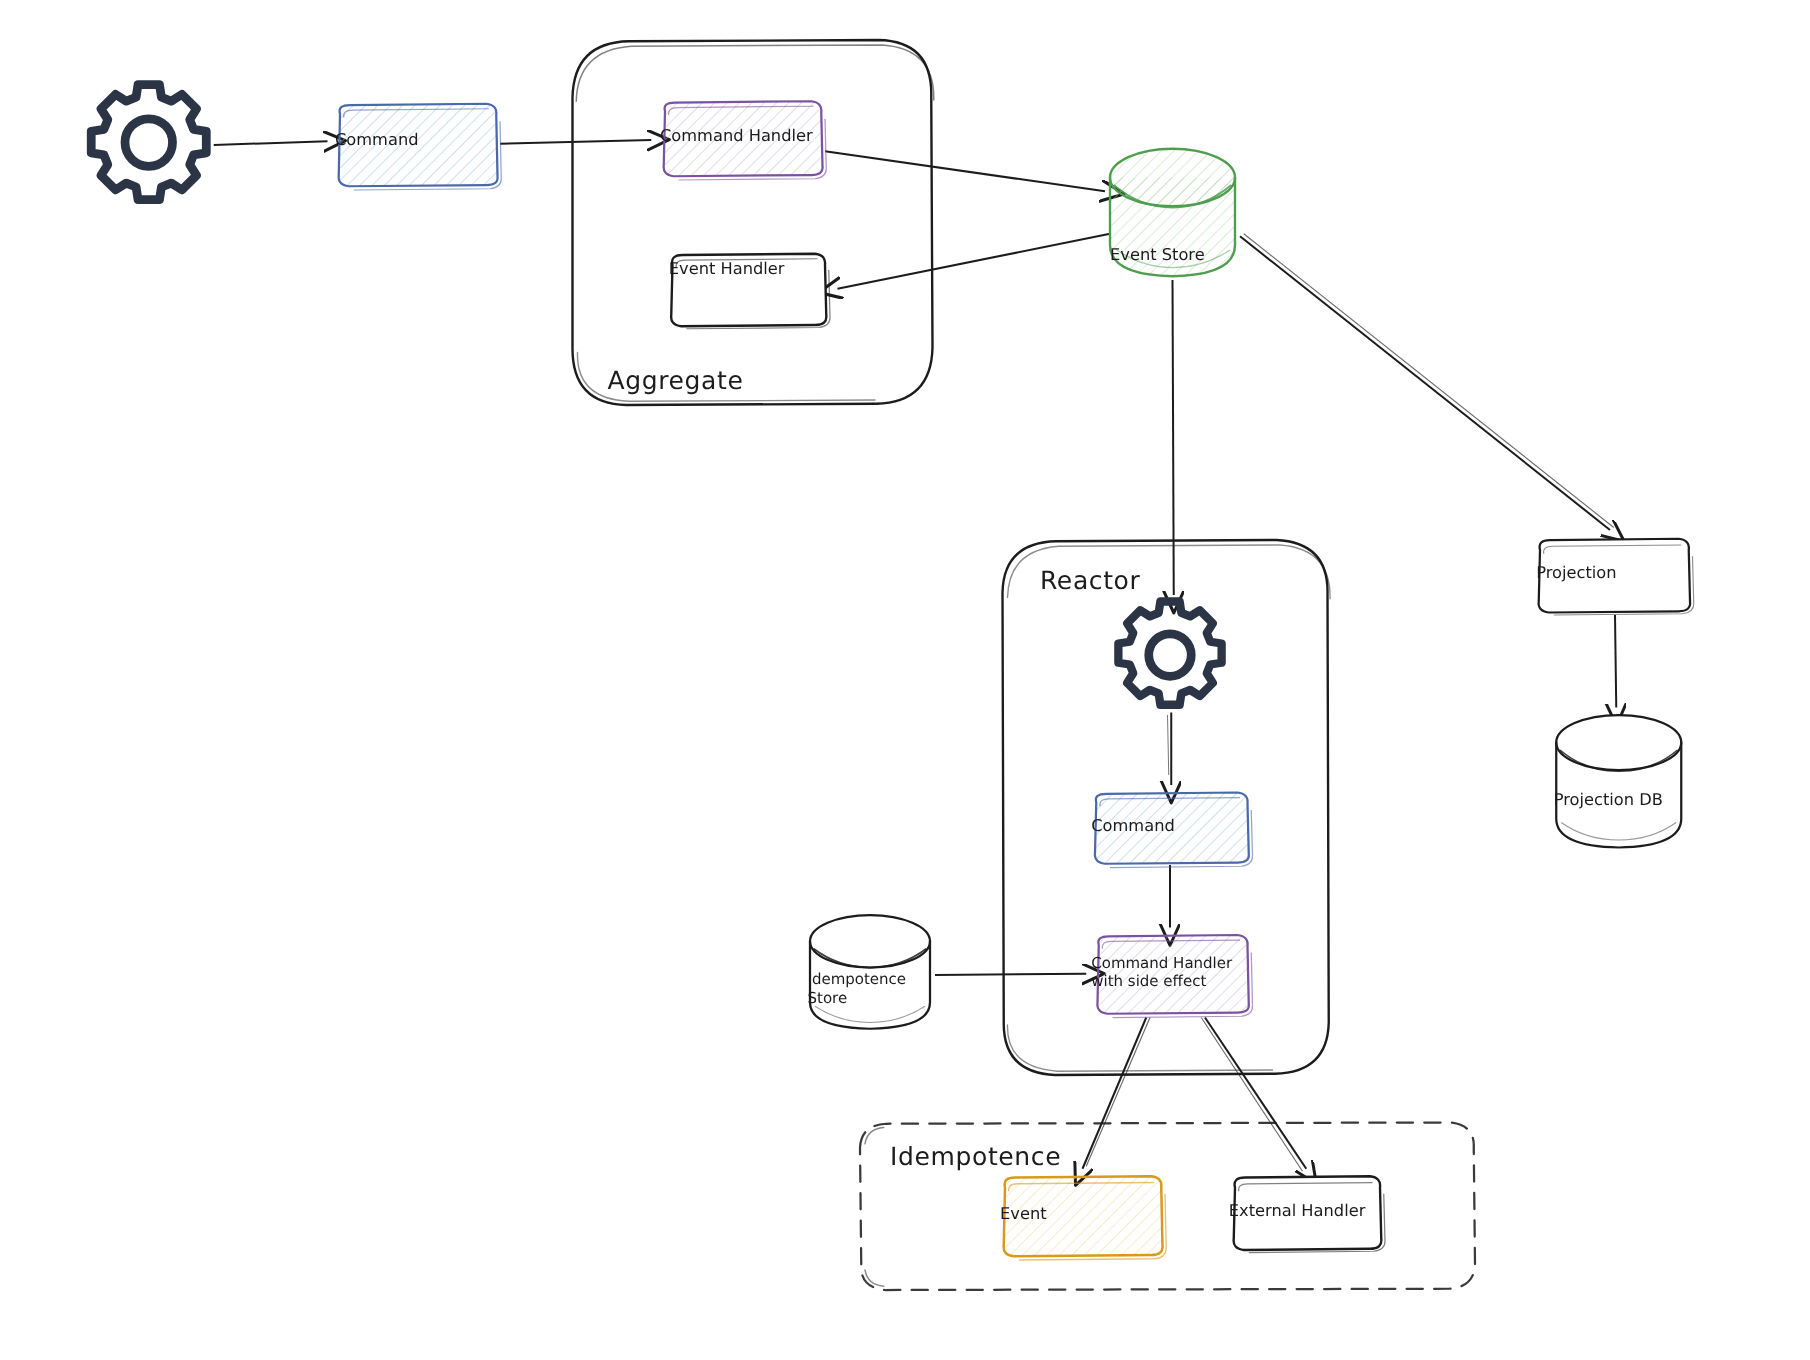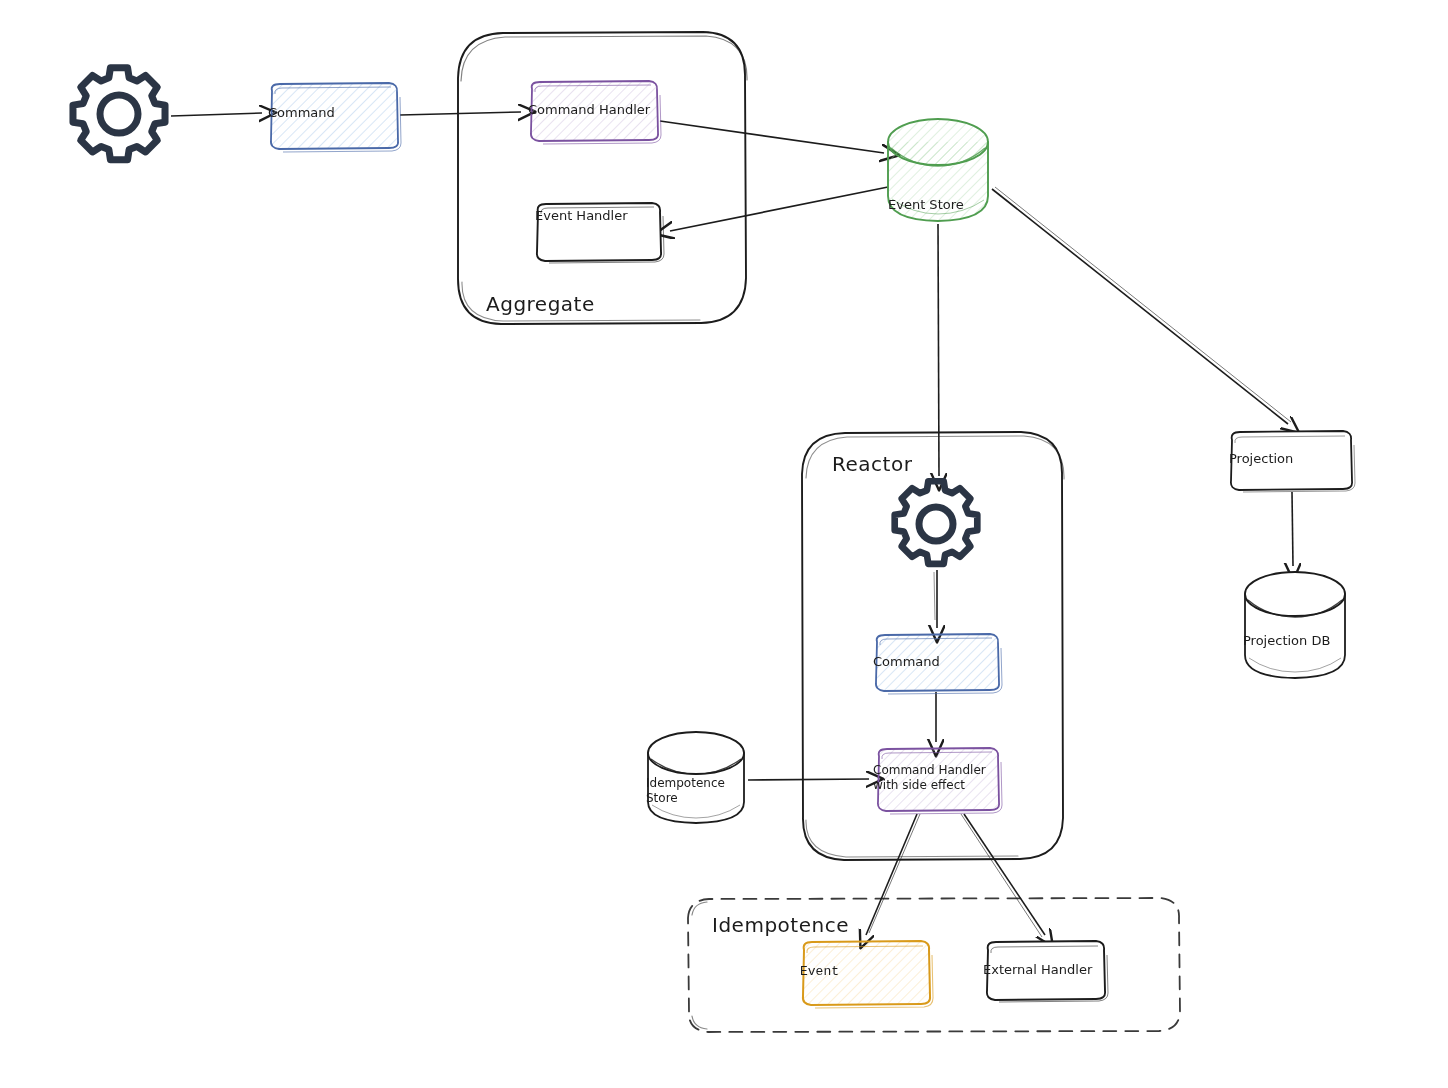--- a/index.html
+++ b/index.html
@@ -229,15 +229,15 @@
 <div class="node-label" style="left:1243px; top:633px; width:104px; font-size:13px;">Projection DB</div>
 
 <div class="node-label" style="left:873px; top:654px; width:126px; font-size:13px;">Command</div>
 
 <div class="node-label" style="left:873px; top:763px; width:128px; font-size:12px;">Command Handler
 with side effect</div>
 
 <div class="node-label" style="left:646px; top:776px; width:100px; font-size:12px;">Idempotence
 Store</div>
 
-<div class="node-label" style="left:800px; top:964px; width:130px; font-size:13px;font-family:Liberation Mono, monospace;">Event</div>
+<div class="node-label" style="left:800px; top:964px; width:130px; font-size:13px;">Event</div>
 
 <div class="node-label" style="left:983px; top:962px; width:124px; font-size:13px;">External Handler</div>
 
 </body></html>

